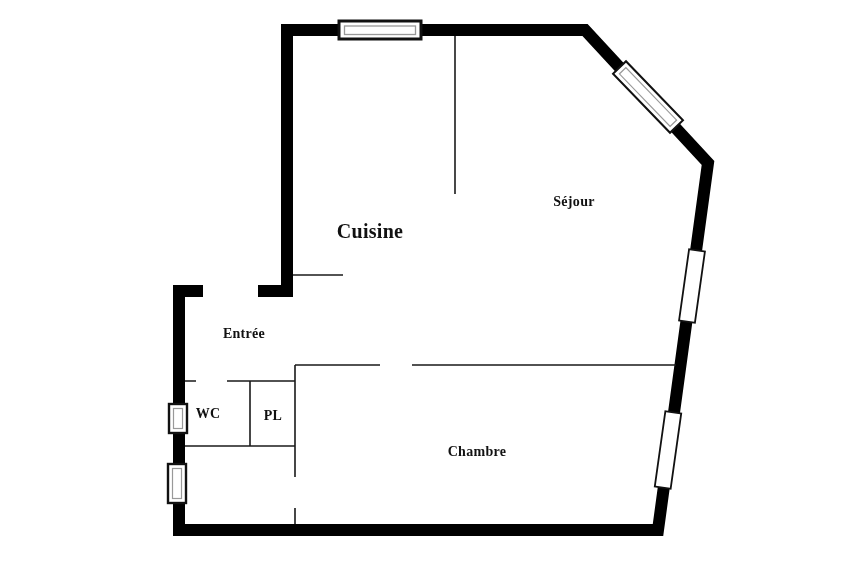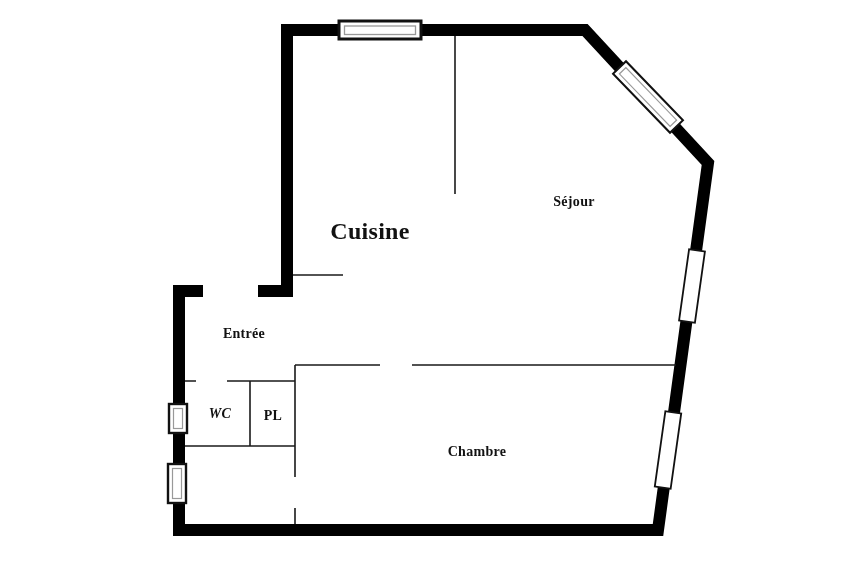--- a/index.html
+++ b/index.html
@@ -24,21 +24,21 @@
     position: absolute;
     transform: translate(-50%, -50%);
     font-weight: bold;
     color: #111111;
     font-size: 14px;
     line-height: 1.2;
     white-space: nowrap;
     text-align: center;
     letter-spacing: 0.3px;
   }
-  .room-label.small { font-size: 24px; }
+  .room-label.small { font-size: 20px; }
   .room-label.wrap {
     white-space: normal;
     width: 100px;
   }
 </style>
 </head>
 <body>
 
 <div class="plan-container">
 
@@ -88,20 +88,20 @@
       <rect x="172.5" y="468.5" width="9" height="30" fill="none" stroke="#999999" stroke-width="1.2"></rect>
     </g>
   </svg>
 
   <div class="room-label small" style="left:370px; top:231px;">Cuisine</div>
 
   <div class="room-label" style="left:574px; top:202px;">Séjour</div>
 
   <div class="room-label" style="left:244px; top:334px;text-align:center;">Entrée</div>
 
-  <div class="room-label" style="left:220px; top:414px;font-style:italic;">WC</div>
+  <div class="room-label" style="left:208px; top:414px;">WC</div>
 
   <div class="room-label" style="left:273px; top:416px;">PL</div>
 
 
   <div class="room-label" style="left:477px; top:452px;">Chambre</div>
 
 </div>
 
 </body></html>

